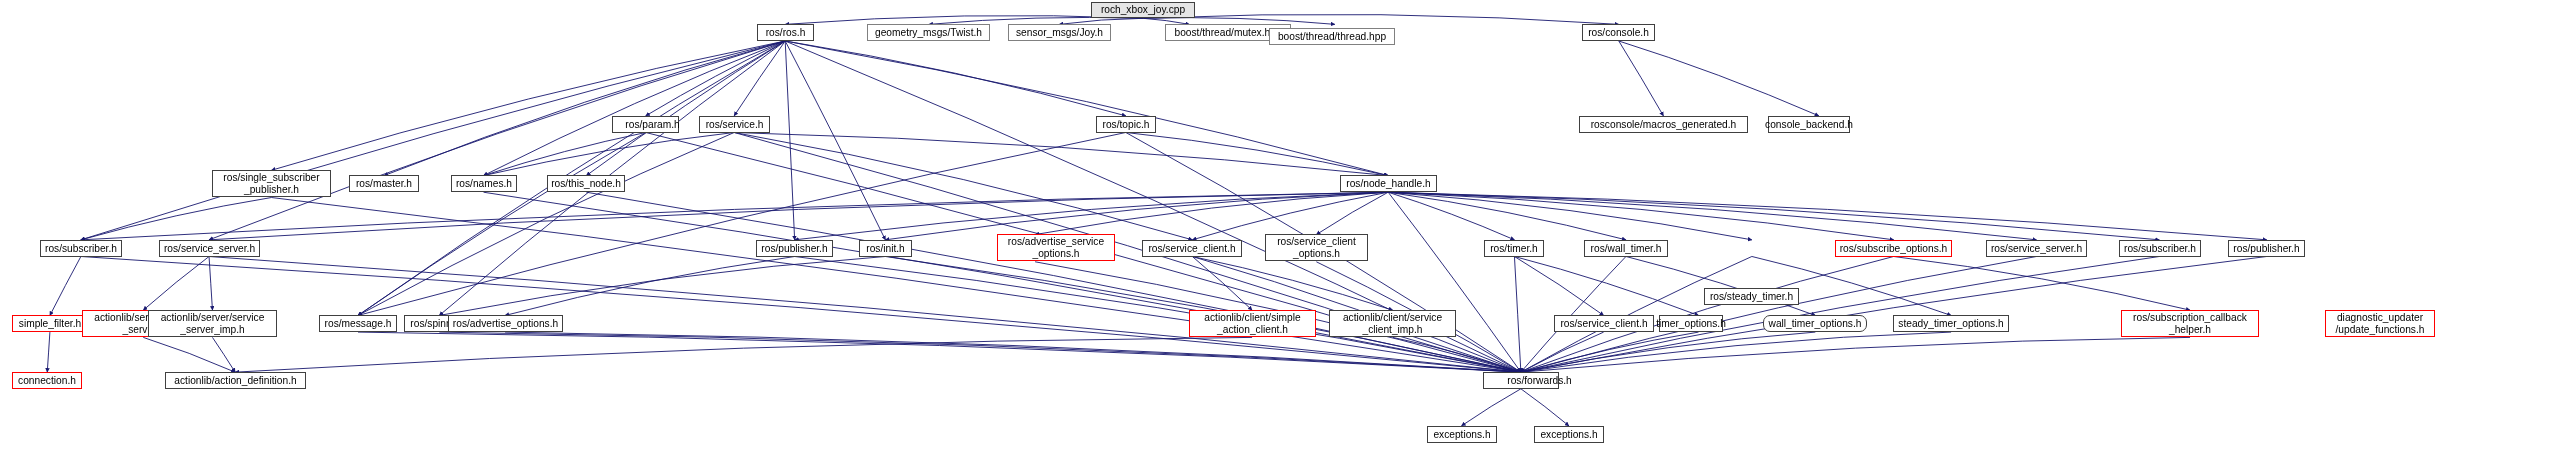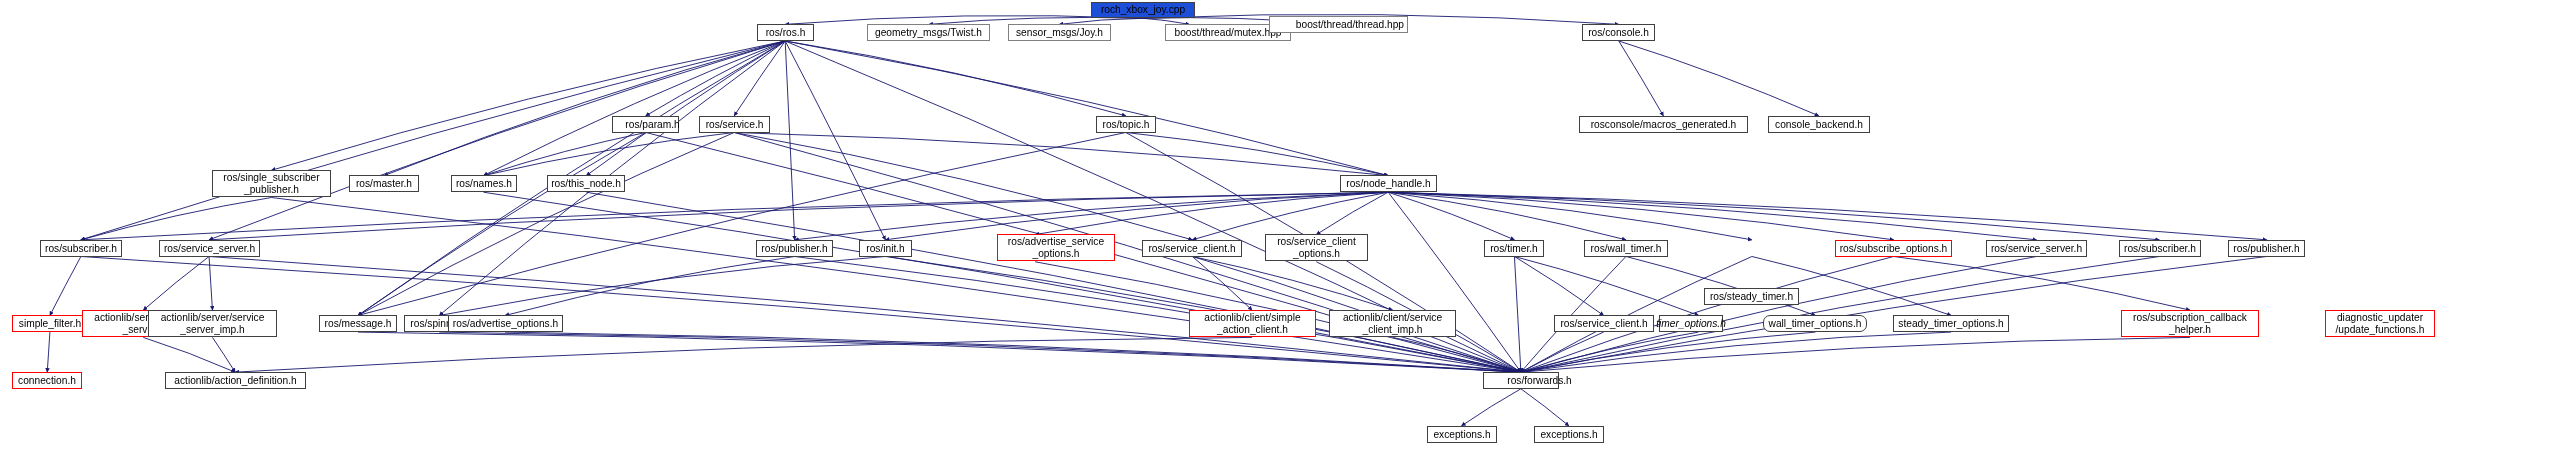--- a/index.html
+++ b/index.html
@@ -37,21 +37,21 @@
     font-size: 10.2px;
     line-height: 11.3px;
     letter-spacing: 0px;
     white-space: pre-line;
     z-index: 5;
   }
   .node.strong {
     border: 0.8px solid #404040;
   }
   .node.root {
-    background: #1d4ed8;
+    background: #e5e5e5;
     border: 0.8px solid #404040;
   }
   .node.red {
     border: 0.8px solid #ff0000;
   }
   .node-label {
     display: block;
     padding: 0 3px;
   }
 </style>
@@ -161,27 +161,27 @@
         <path d="M 2011.5 514 Q 1972.25 536.145 1933 563" fill="none" stroke="#191970" stroke-width="1.2" marker-end="url(#arrow)"></path>
         <path d="M 2011.5 514 Q 2043.25 536.595 2075 563" fill="none" stroke="#191970" stroke-width="1.2" marker-end="url(#arrow)"></path>
       </g>
   </svg>
   <div id="nodes">
       <div class="node root strong" style="left: 1091px; top: 1.5px; width: 104px; height: 16.6px;"><span class="node-label">roch_xbox_joy.cpp</span></div>
       <div class="node strong" style="left: 757px; top: 24px; width: 57px; height: 16.6px;"><span class="node-label">ros/ros.h</span></div>
       <div class="node " style="left: 867px; top: 24px; width: 123px; height: 16.6px;"><span class="node-label">geometry_msgs/Twist.h</span></div>
       <div class="node " style="left: 1008px; top: 24px; width: 103px; height: 16.6px;"><span class="node-label">sensor_msgs/Joy.h</span></div>
       <div class="node " style="left: 1127px; top: 24px; width: 126px; height: 16.6px; margin-left: 38px;"><span class="node-label">boost/thread/mutex.hpp</span></div>
-      <div class="node " style="left: 1269px; top: 16px; width: 139px; height: 16.6px; justify-content: flex-end;"><span class="node-label">boost/thread/thread.hpp</span></div>
+      <div class="node " style="left: 1269px; top: 28px; width: 126px; height: 16.6px;"><span class="node-label">boost/thread/thread.hpp</span></div>
       <div class="node strong" style="left: 1582px; top: 24px; width: 73px; height: 16.6px;"><span class="node-label">ros/console.h</span></div>
       <div class="node strong" style="left: 612px; top: 116px; width: 67px; height: 16.6px; padding-left: 14px;"><span class="node-label">ros/param.h</span></div>
       <div class="node strong" style="left: 699px; top: 116px; width: 71px; height: 16.6px;"><span class="node-label">ros/service.h</span></div>
       <div class="node strong" style="left: 1096px; top: 116px; width: 60px; height: 16.6px;"><span class="node-label">ros/topic.h</span></div>
       <div class="node strong" style="left: 1579px; top: 116px; width: 169px; height: 16.6px;"><span class="node-label">rosconsole/macros_generated.h</span></div>
-      <div class="node strong" style="left: 1768px; top: 116px; width: 102px; height: 16.6px;"><span class="node-label">console_backend.h</span></div>
+      <div class="node strong" style="left: 1768px; top: 116px; width: 82px; height: 16.6px;"><span class="node-label">console_backend.h</span></div>
       <div class="node strong" style="left: 212px; top: 170px; width: 119px; height: 27px;"><span class="node-label">ros/single_subscriber
 _publisher.h</span></div>
       <div class="node strong" style="left: 349px; top: 175px; width: 70px; height: 16.6px;"><span class="node-label">ros/master.h</span></div>
       <div class="node strong" style="left: 451px; top: 175px; width: 66px; height: 16.6px;"><span class="node-label">ros/names.h</span></div>
       <div class="node strong" style="left: 547px; top: 175px; width: 78px; height: 16.6px;"><span class="node-label">ros/this_node.h</span></div>
       <div class="node strong" style="left: 1340px; top: 175px; width: 97px; height: 16.6px;"><span class="node-label">ros/node_handle.h</span></div>
       <div class="node strong" style="left: 40px; top: 240px; width: 82px; height: 16.6px;"><span class="node-label">ros/subscriber.h</span></div>
       <div class="node strong" style="left: 159px; top: 240px; width: 101px; height: 16.6px;"><span class="node-label">ros/service_server.h</span></div>
       <div class="node strong" style="left: 756px; top: 240px; width: 77px; height: 16.6px;"><span class="node-label">ros/publisher.h</span></div>
       <div class="node strong" style="left: 859px; top: 240px; width: 53px; height: 16.6px;"><span class="node-label">ros/init.h</span></div>
@@ -203,21 +203,21 @@
       <div class="node strong" style="left: 148px; top: 310px; width: 129px; height: 27px;"><span class="node-label">actionlib/server/service
 _server_imp.h</span></div>
       <div class="node strong" style="left: 319px; top: 315px; width: 78px; height: 16.6px;"><span class="node-label">ros/message.h</span></div>
       <div class="node strong" style="left: 404px; top: 315px; width: 71px; height: 16.6px;"><span class="node-label">ros/spinner.h</span></div>
       <div class="node strong" style="left: 448px; top: 315px; width: 115px; height: 16.6px;"><span class="node-label">ros/advertise_options.h</span></div>
       <div class="node red" style="left: 1189px; top: 310px; width: 127px; height: 27px; text-align: center;"><span class="node-label">actionlib/client/simple
 _action_client.h</span></div>
       <div class="node strong" style="left: 1329px; top: 310px; width: 127px; height: 27px;"><span class="node-label">actionlib/client/service
 _client_imp.h</span></div>
       <div class="node strong" style="left: 1554px; top: 315px; width: 100px; height: 16.6px;"><span class="node-label">ros/service_client.h</span></div>
-      <div class="node strong" style="left: 1659px; top: 315px; width: 64px; height: 16.6px; font-style: italic;"><span class="node-label">timer_options.h</span></div>
+      <div class="node strong" style="left: 1659px; top: 315px; width: 64px; height: 16.6px;"><span class="node-label">timer_options.h</span></div>
       <div class="node strong" style="left: 1763px; top: 315px; width: 104px; height: 16.6px; border-radius: 7px;"><span class="node-label">wall_timer_options.h</span></div>
       <div class="node strong" style="left: 1893px; top: 315px; width: 116px; height: 16.6px;"><span class="node-label">steady_timer_options.h</span></div>
       <div class="node red" style="left: 2121px; top: 310px; width: 138px; height: 27px;"><span class="node-label">ros/subscription_callback
 _helper.h</span></div>
       <div class="node red" style="left: 2325px; top: 310px; width: 110px; height: 27px;"><span class="node-label">diagnostic_updater
 /update_functions.h</span></div>
       <div class="node red" style="left: 12px; top: 372px; width: 70px; height: 16.6px;"><span class="node-label">connection.h</span></div>
       <div class="node strong" style="left: 165px; top: 372px; width: 141px; height: 16.6px;"><span class="node-label">actionlib/action_definition.h</span></div>
       <div class="node strong" style="left: 1483px; top: 372px; width: 76px; height: 16.6px; padding-left: 37px;"><span class="node-label">ros/forwards.h</span></div>
       <div class="node strong" style="left: 1427px; top: 426px; width: 70px; height: 16.6px;"><span class="node-label">exceptions.h</span></div>

